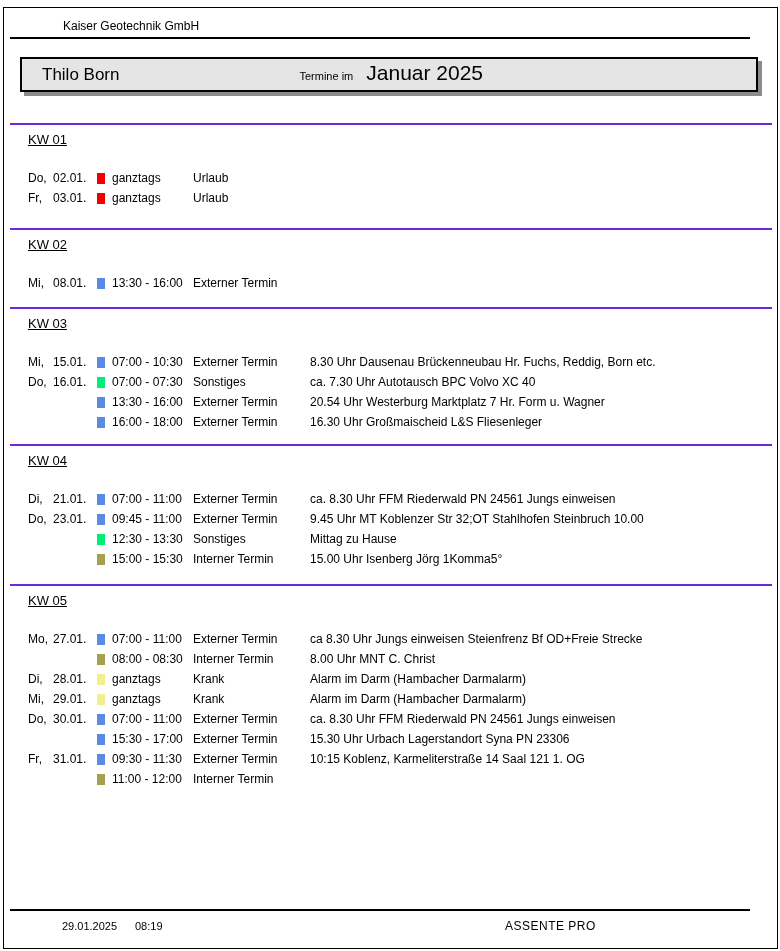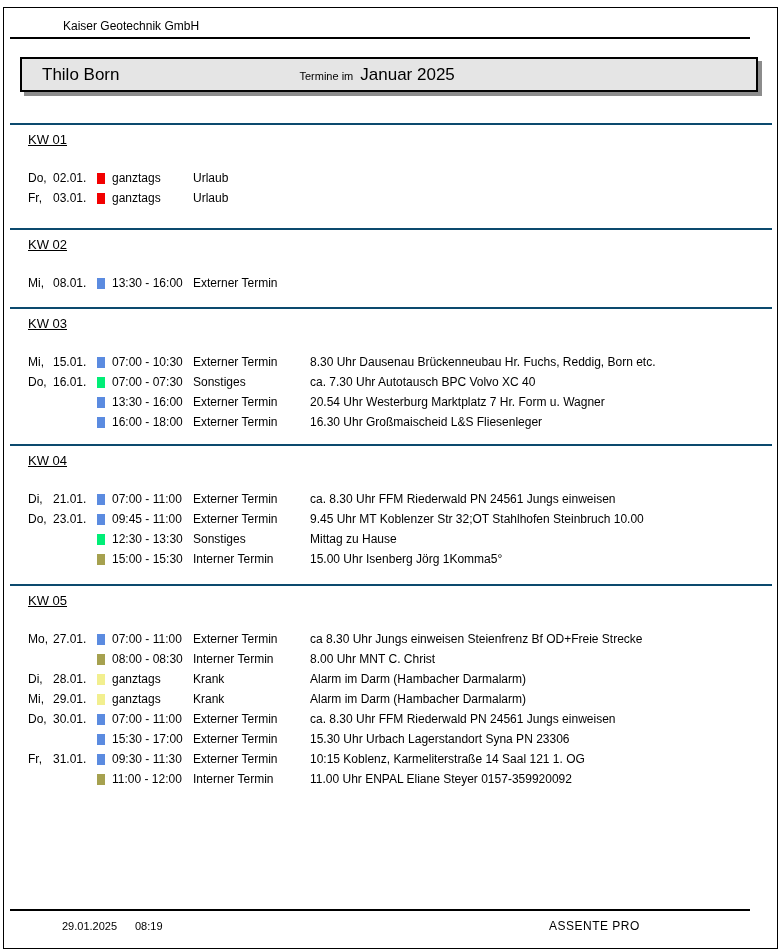--- a/index.html
+++ b/index.html
@@ -29,25 +29,25 @@
   .title-box{
     position:absolute;left:20px;top:57px;width:714px;height:31px;
     border:2px solid #000;
     background:#e5e5e5;
     box-shadow:4px 4px 0 0 #8c8c8c;
     display:flex;align-items:baseline;
     padding:0 0 0 20px;
   }
   .person{font-size:17px;line-height:31px;white-space:nowrap;}
   .title-prefix{font-size:11px;margin-left:180px;white-space:nowrap;text-align:center;}
-  .title-month{font-size:17px;margin-left:7px;white-space:nowrap;}
+  .title-month{font-size:21px;margin-left:13px;white-space:nowrap;}
   
   .section{
     position:absolute;left:10px;width:762px;
-    border-top:2px solid #0c4a6e;
+    border-top:2px solid #6d28d9;
   }
   .kw-label{
     position:absolute;left:18px;top:7px;
     font-size:13px;text-decoration:underline;white-space:nowrap;
   }
   .rows{padding-top:43px;}
   .row{
     height:20px;display:flex;align-items:center;
     padding-left:18px;font-size:12px;white-space:nowrap;
   }
@@ -57,21 +57,21 @@
   .c-time{width:81px;flex:0 0 auto;}
   .c-type{width:117px;flex:0 0 auto;}
   .c-desc{flex:1 1 auto;overflow:hidden;}
   
   .footer-rule{
     position:absolute;left:10px;top:909px;width:740px;height:0;
     border-top:2px solid #000;
   }
   .footer-date{position:absolute;left:62px;top:920px;font-size:11px;}
   .footer-time{position:absolute;left:135px;top:920px;font-size:11px;}
-  .footer-app{position:absolute;left:505px;top:919px;font-size:12px;letter-spacing:0.5px;margin-left:44px;}
+  .footer-app{position:absolute;left:505px;top:919px;font-size:12px;letter-spacing:0.5px;}
 </style>
 </head>
 <body>
 
 <div class="page">
   <div class="page-frame"></div>
 
   <div class="company">Kaiser Geotechnik GmbH</div>
   <div class="header-rule"></div>
 
@@ -247,21 +247,20 @@
             <span class="c-time">09:30 - 11:30</span>
             <span class="c-type">Externer Termin</span>
             <span class="c-desc">10:15 Koblenz, Karmeliterstraße 14 Saal 121 1. OG</span>
           </div>
           <div class="row">
             <span class="c-day"></span>
             <span class="c-date"></span>
             <span class="c-square" style="background: rgb(166, 161, 79);"></span>
             <span class="c-time">11:00 - 12:00</span>
             <span class="c-type">Interner Termin</span>
-            <span class="c-desc">11.00 Uhr ENPAL Eliane Steyer 0157-359920092</span>
           </div>
         </div>
       </div>
     </div>
 
   <div class="footer-rule"></div>
   <div class="footer-date">29.01.2025</div>
   <div class="footer-time">08:19</div>
   <div class="footer-app">ASSENTE PRO</div>
 </div>

